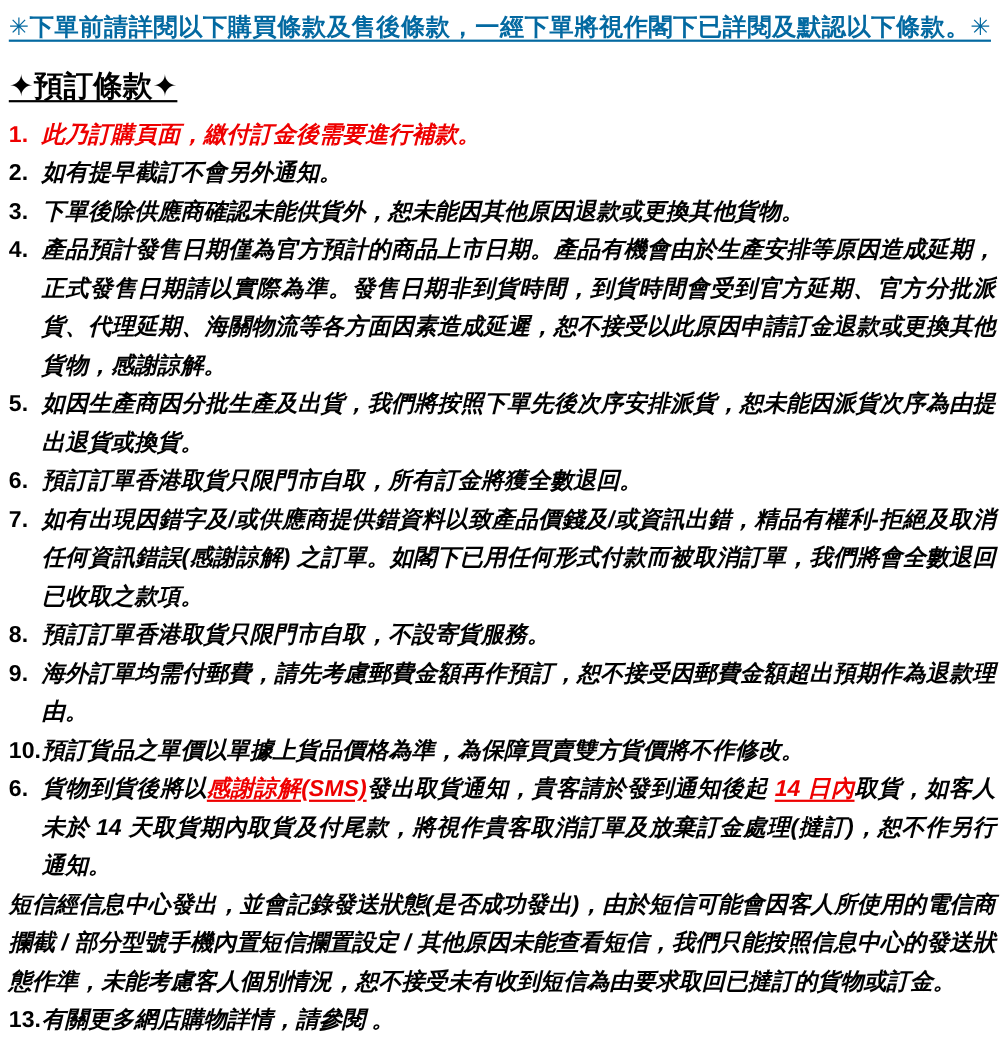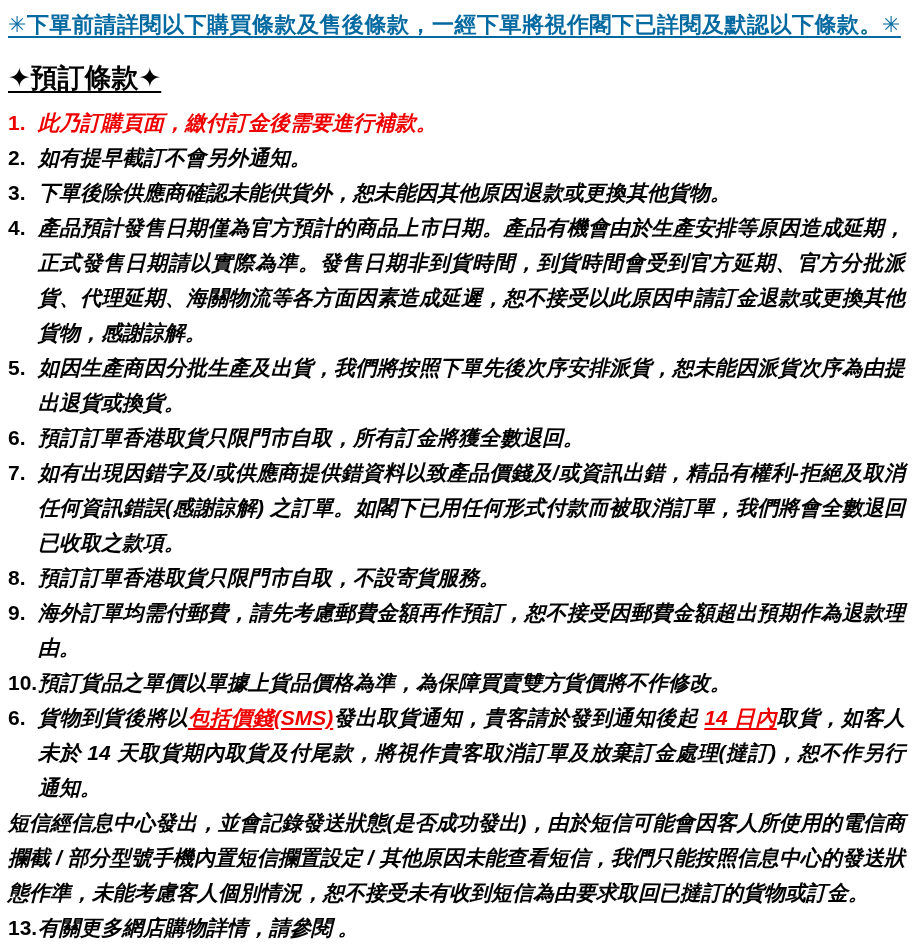--- a/index.html
+++ b/index.html
@@ -108,21 +108,21 @@
       <div class="term">
         <span class="num">9.</span>
         <span class="txt">海外訂單均需付郵費，請先考慮郵費金額再作預訂，恕不接受因郵費金額超出預期作為退款理由。</span>
       </div>
       <div class="term">
         <span class="num">10.</span>
         <span class="txt">預訂貨品之單價以單據上貨品價格為準，為保障買賣雙方貨價將不作修改。</span>
       </div>
       <div class="term">
         <span class="num">6.</span>
-        <span class="txt">貨物到貨後將以<span class="red-underline">包括價錢(SMS)</span>發出取貨通知，貴客請於發到通知後起 <span class="red-underline">14 日內</span>取貨，如客人未於 14 天取貨期內取貨及付尾款，將視作貴客取消訂單及放棄訂金處理(撻訂)，恕不作另行通知。</span>
+        <span class="txt">貨物到貨後將以<span class="red-underline">感謝諒解(SMS)</span>發出取貨通知，貴客請於發到通知後起 <span class="red-underline">14 日內</span>取貨，如客人未於 14 天取貨期內取貨及付尾款，將視作貴客取消訂單及放棄訂金處理(撻訂)，恕不作另行通知。</span>
       </div>
       <div class="term">
         <span class="txt">短信經信息中心發出，並會記錄發送狀態(是否成功發出)，由於短信可能會因客人所使用的電信商攔截 / 部分型號手機內置短信攔置設定 / 其他原因未能查看短信，我們只能按照信息中心的發送狀態作準，未能考慮客人個別情況，恕不接受未有收到短信為由要求取回已撻訂的貨物或訂金。</span>
       </div>
       <div class="term">
         <span class="num">13.</span>
         <span class="txt">有關更多網店購物詳情，請參閱  。</span>
       </div>
     </div>
 </div>

